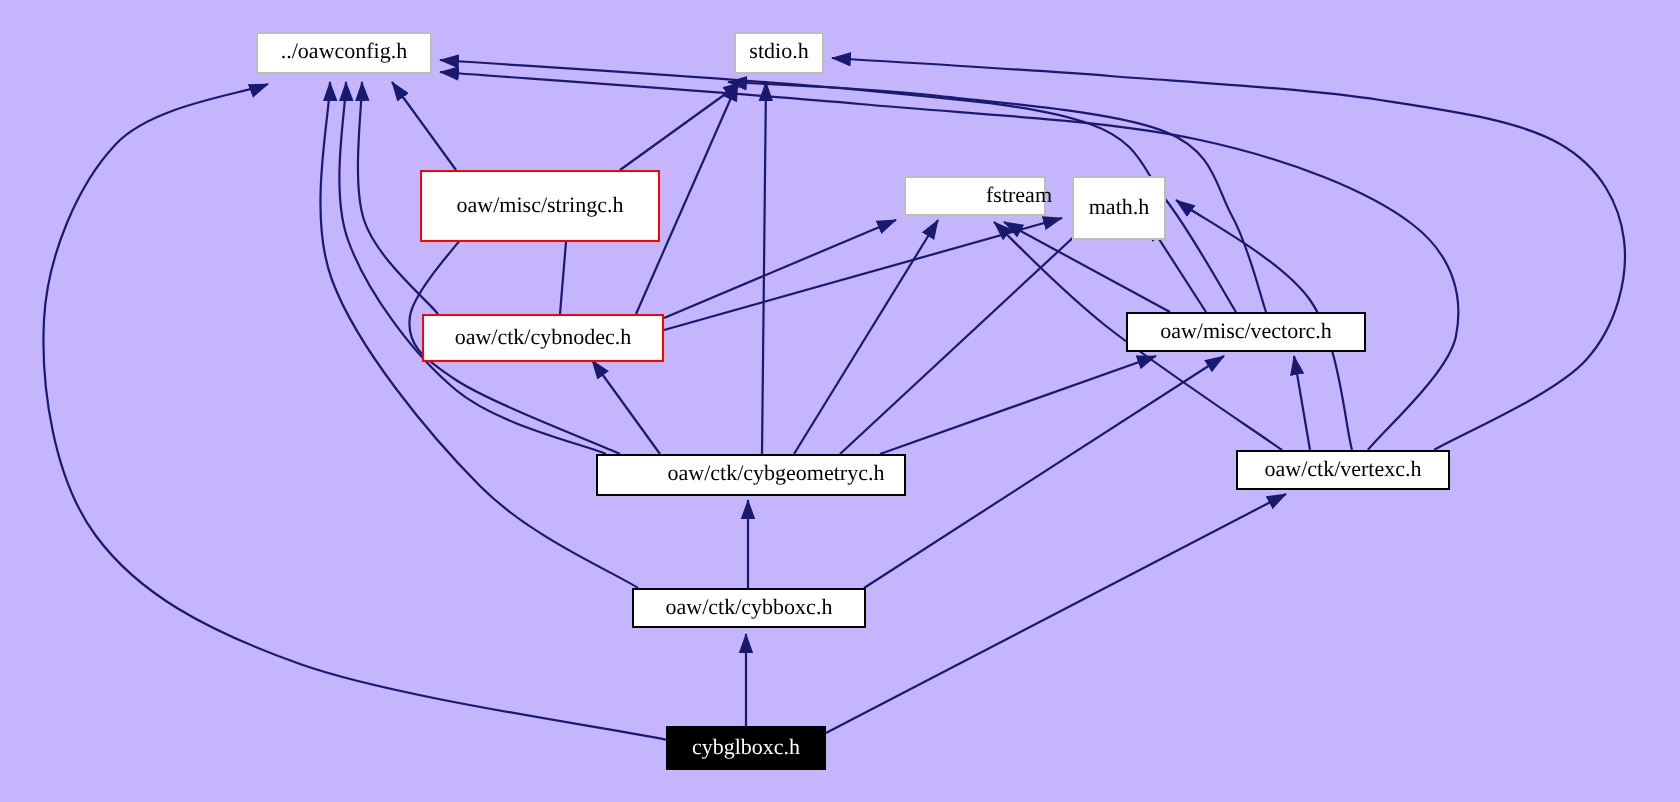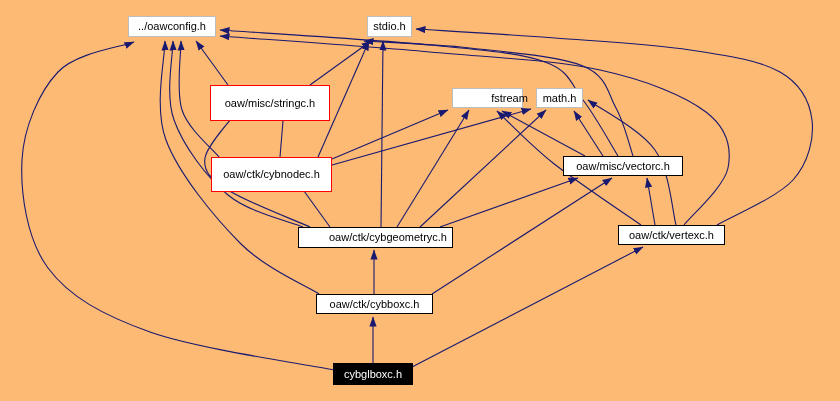--- a/index.html
+++ b/index.html
@@ -26,21 +26,21 @@
   }
   .gnode.external  { border-color: #bdbdbd; }
   .gnode.truncated { border-color: #ff0000; }
   .gnode.documented{ border-color: #000000; }
   .gnode.current   { border-color: #000000; background: #000000; color: #ffffff; }
   path.gedge { fill: none; stroke-width: 1.1px; }
 </style>
 </head>
 <body>
 
-<div id="stage" style="background: #fdba74;">
+<div id="stage" style="background: #c4b5fd; font-family: Liberation Serif, serif;">
   <svg id="edge-layer" viewBox="0 0 840 401" xmlns="http://www.w3.org/2000/svg">
     <defs>
       <marker id="arrow" markerWidth="11" markerHeight="9" refX="9.5" refY="4" orient="auto" markerUnits="userSpaceOnUse">
         <path id="arrow-shape" d="M0,0.4 L10,4 L0,7.6 z" fill="#191970"></path>
       </marker>
     </defs>
     <g id="edges">
         <path d="M228,85 L196,41" class="gedge" stroke="#191970" marker-end="url(#arrow)"></path>
         <path d="M310,85 L371,41" class="gedge" stroke="#191970" marker-end="url(#arrow)"></path>
         <path d="M219,157 C212.8,149.2 188.3,129.3 182,110 C175.7,90.7 181.2,52.5 181,41" class="gedge" stroke="#191970" marker-end="url(#arrow)"></path>
@@ -78,24 +78,24 @@
       </div>
       <div class="gnode external" style="left: 367px; top: 16px; width: 45px; height: 21px; align-items: center;">
         <span>stdio.h</span>
       </div>
       <div class="gnode truncated" style="left: 210px; top: 85px; width: 120px; height: 36px;">
         <span>oaw/misc/stringc.h</span>
       </div>
       <div class="gnode external" style="left: 452px; top: 88px; width: 71px; height: 20px; padding-left: 44px;">
         <span>fstream</span>
       </div>
-      <div class="gnode external" style="left: 536px; top: 88px; width: 47px; height: 20px;">
+      <div class="gnode external" style="left: 536px; top: 88px; width: 47px; height: 32px;">
         <span>math.h</span>
       </div>
-      <div class="gnode truncated" style="left: 211px; top: 157px; width: 121px; height: 35px;">
+      <div class="gnode truncated" style="left: 211px; top: 157px; width: 121px; height: 24px;">
         <span>oaw/ctk/cybnodec.h</span>
       </div>
       <div class="gnode documented" style="left: 563px; top: 156px; width: 120px; height: 20px;">
         <span>oaw/misc/vectorc.h</span>
       </div>
       <div class="gnode documented" style="left: 298px; top: 227px; width: 155px; height: 21px; padding-left: 25px;">
         <span>oaw/ctk/cybgeometryc.h</span>
       </div>
       <div class="gnode documented" style="left: 618px; top: 225px; width: 107px; height: 20px;">
         <span>oaw/ctk/vertexc.h</span>

